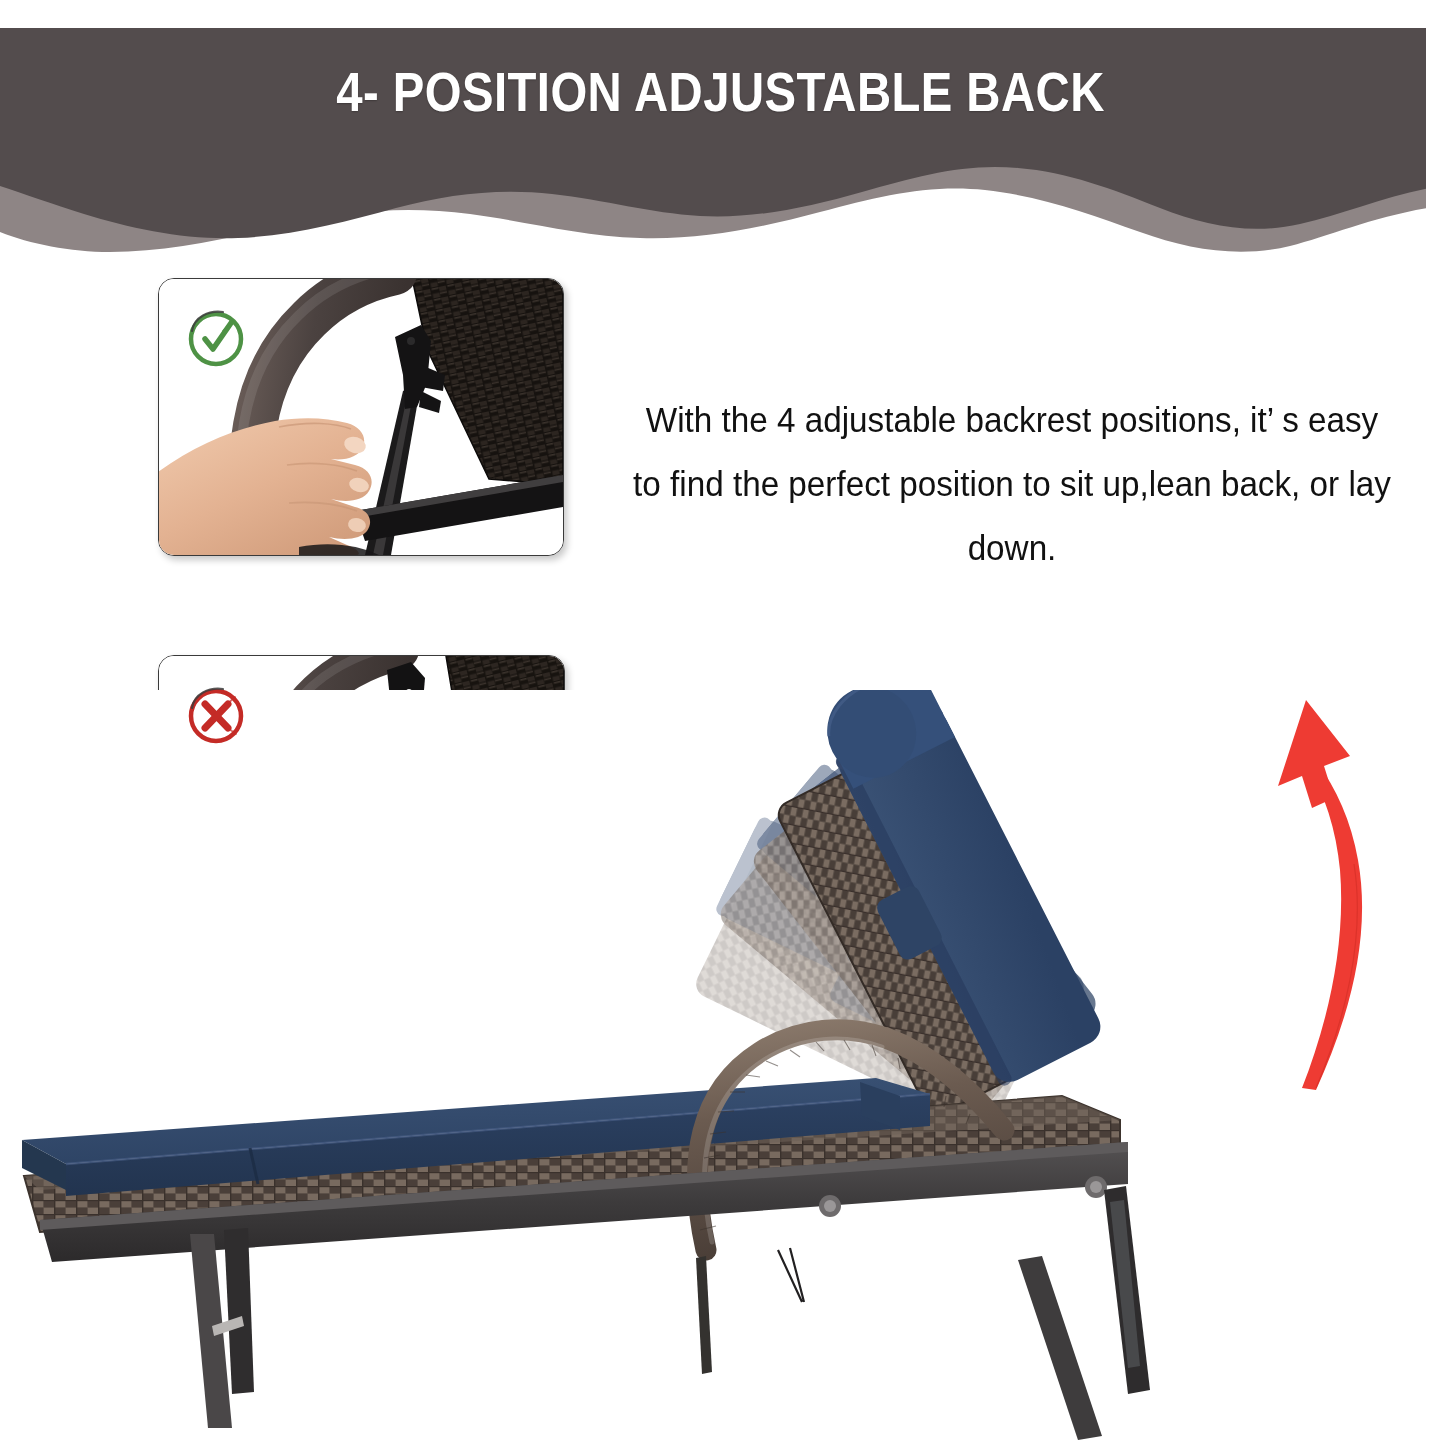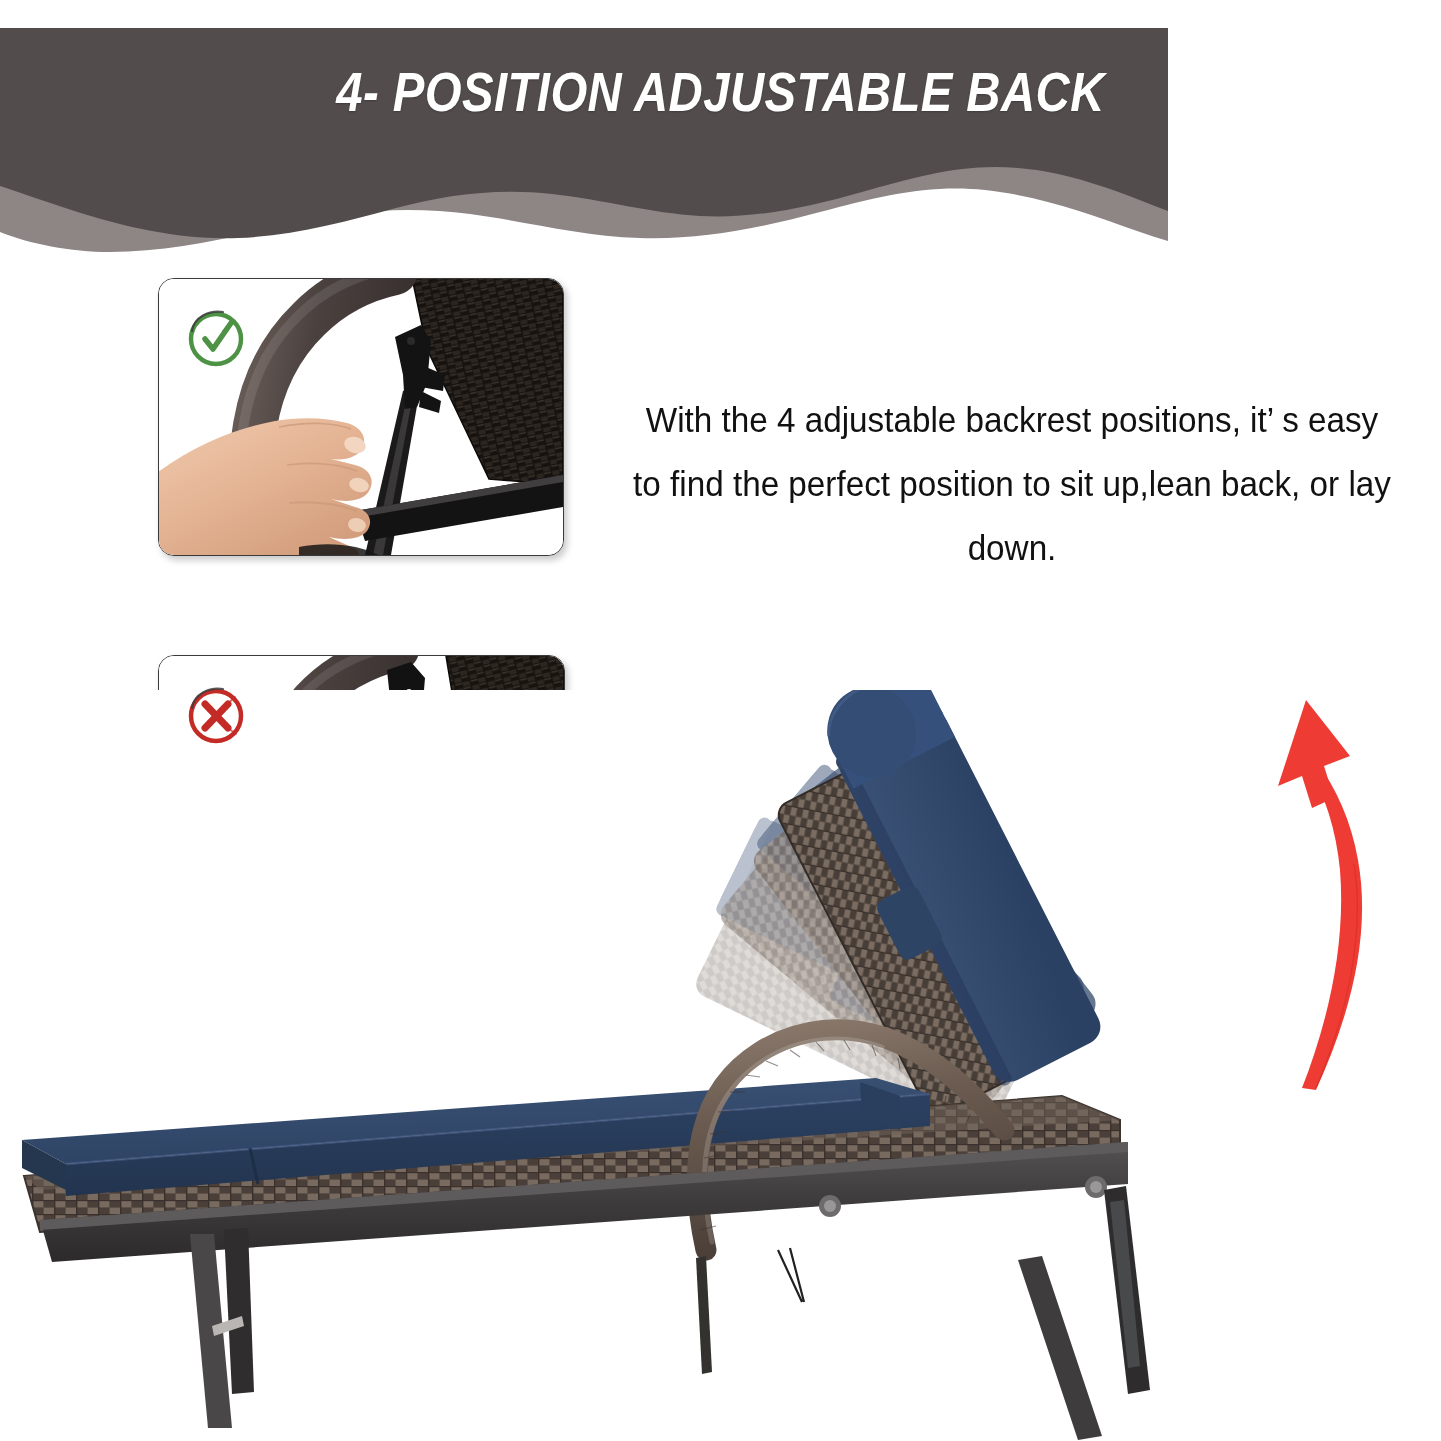--- a/index.html
+++ b/index.html
@@ -14,24 +14,23 @@
     background: #ffffff;
     overflow: hidden;
     font-family: "Liberation Sans", sans-serif;
   }
 
   
   .banner-wrap {
     position: absolute;
     left: 0;
     top: 0;
-    width: 1168px;
+    width: 1426px;
     height: 262px;
     overflow: hidden;
-    font-style: italic;
   }
   .banner-svg {
     display: block;
     width: 1441px;
     height: 262px;
   }
   .banner-title {
     position: absolute;
     left: 0;
     top: 60px;

